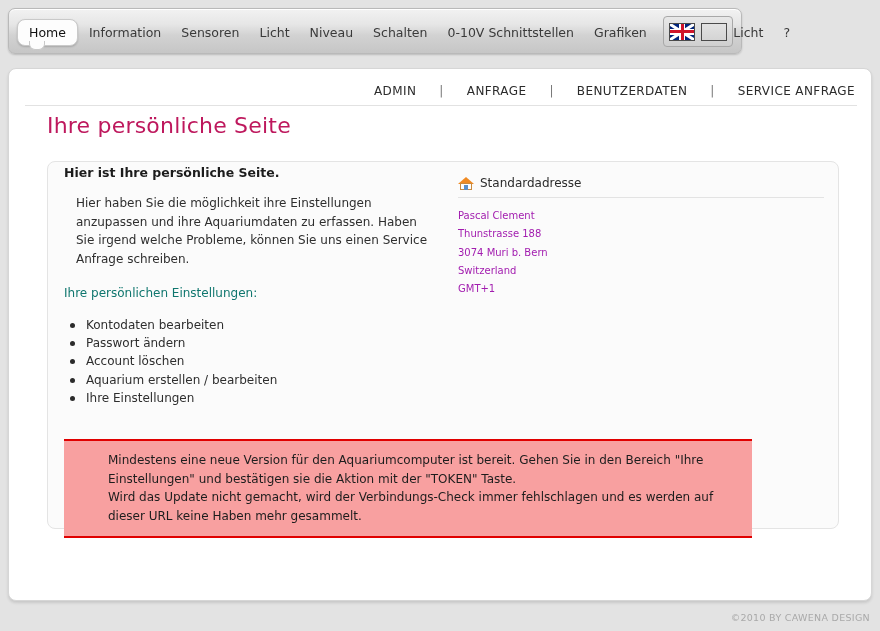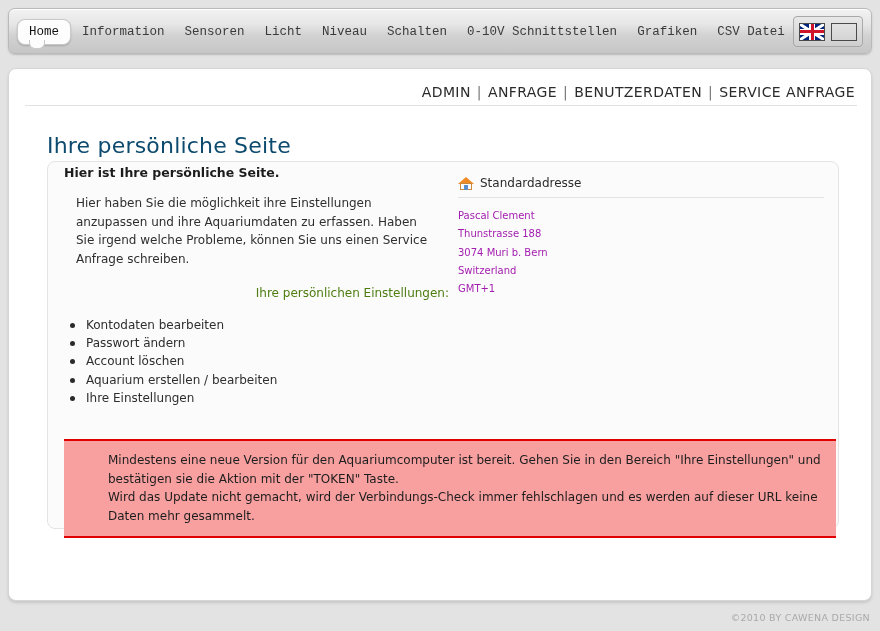--- a/index.html
+++ b/index.html
@@ -14,28 +14,27 @@
     font-family: "DejaVu Sans", "Liberation Sans", sans-serif;
     color: #333;
     -webkit-font-smoothing: none;
   }
 
   
   .navbar {
     position: absolute;
     left: 8px;
     top: 8px;
-    width: 864px;
+    width: 734px;
     height: 46px;
     box-sizing: border-box;
     border-radius: 7px;
     background: linear-gradient(to bottom, #f2f2f2 0%, #e6e6e6 35%, #d2d2d2 60%, #c6c6c6 100%);
     border: 1px solid #b9b9b9;
     box-shadow: inset 0 1px 0 #ffffff, 0 1px 2px rgba(0,0,0,0.18);
-    font-family: Liberation Mono, monospace;
   }
   .nav-items {
     position: absolute;
     left: 8px;
     top: 6px;
     height: 34px;
     display: flex;
     align-items: center;
   }
   .nav-tab {
@@ -121,50 +120,50 @@
     background: #ffffff;
     border: 1px solid #d6d6d6;
     border-radius: 8px;
     box-shadow: 0 2px 3px rgba(0,0,0,0.12);
   }
 
   .userbar {
     position: absolute;
     right: 16px;
     top: 15px;
-    font-size: 14px;
+    font-size: 12px;
     letter-spacing: 0.4px;
     color: #2b2b2b;
     display: flex;
     align-items: center;
-    gap: 6px;
+    gap: 23px;
   }
   .userbar a {
     color: #2b2b2b;
     text-decoration: none;
     cursor: pointer;
   }
   .userbar .sep { color: #777; }
 
   .hr-top {
     position: absolute;
     left: 16px;
     top: 36px;
     width: 832px;
     height: 1px;
     background: #e2e2e2;
   }
 
   .page-title {
     position: absolute;
     left: 38px;
-    top: 64px;
+    top: 44px;
     font-size: 22px;
     font-weight: normal;
-    color: #0c4a6e;
+    color: #be185d;
     margin: 0;
     letter-spacing: 0.2px;
   }
 
   
   .panel {
     position: absolute;
     left: 38px;
     top: 92px;
     width: 792px;
@@ -196,24 +195,23 @@
     line-height: 18px;
   }
   .lead-body {
     font-size: 12px;
     color: #2e2e2e;
     line-height: 18.5px;
     margin: 12px;
   }
   .lead-sub {
     font-size: 12px;
-    color: #4d7c0f;
+    color: #0f766e;
     margin: 16px 0 0 0;
     line-height: 18px;
-    text-align: right;
   }
 
   ul.settings-list {
     list-style: none;
     margin: 14px 0 0 0;
     padding: 0;
   }
   ul.settings-list li {
     position: relative;
     font-size: 12px;
@@ -284,21 +282,21 @@
     font-size: 10px;
     color: #a21caf;
     line-height: 18.3px;
   }
 
   
   .alert {
     position: absolute;
     left: 16px;
     top: 277px;
-    width: 772px;
+    width: 688px;
     box-sizing: border-box;
     background: #f8a0a0;
     border-top: 2px solid #e00000;
     border-bottom: 2px solid #e00000;
     padding: 10px 14px 11px 44px;
   }
   .alert p {
     margin: 0;
     font-size: 12px;
     color: #1d1d1d;
@@ -391,19 +389,19 @@
           <div>Pascal Clement</div>
           <div>Thunstrasse 188</div>
           <div>3074 Muri b. Bern</div>
           <div>Switzerland</div>
           <div>GMT+1</div>
         </div>
     </div>
 
     <div class="alert">
       <p>Mindestens eine neue Version für den Aquariumcomputer ist bereit. Gehen Sie in den Bereich "Ihre Einstellungen" und bestätigen sie die Aktion mit der "TOKEN" Taste.</p>
-      <p>Wird das Update nicht gemacht, wird der Verbindungs-Check immer fehlschlagen und es werden auf dieser URL keine Daten mehr gesammelt.</p>
+      <p>Wird das Update nicht gemacht, wird der Verbindungs-Check immer fehlschlagen und es werden auf dieser URL keine Haben mehr gesammelt.</p>
     </div>
 
   </div>
 </div>
 
 <div class="footer">©2010 BY CAWENA DESIGN</div>
 
 </body></html>

